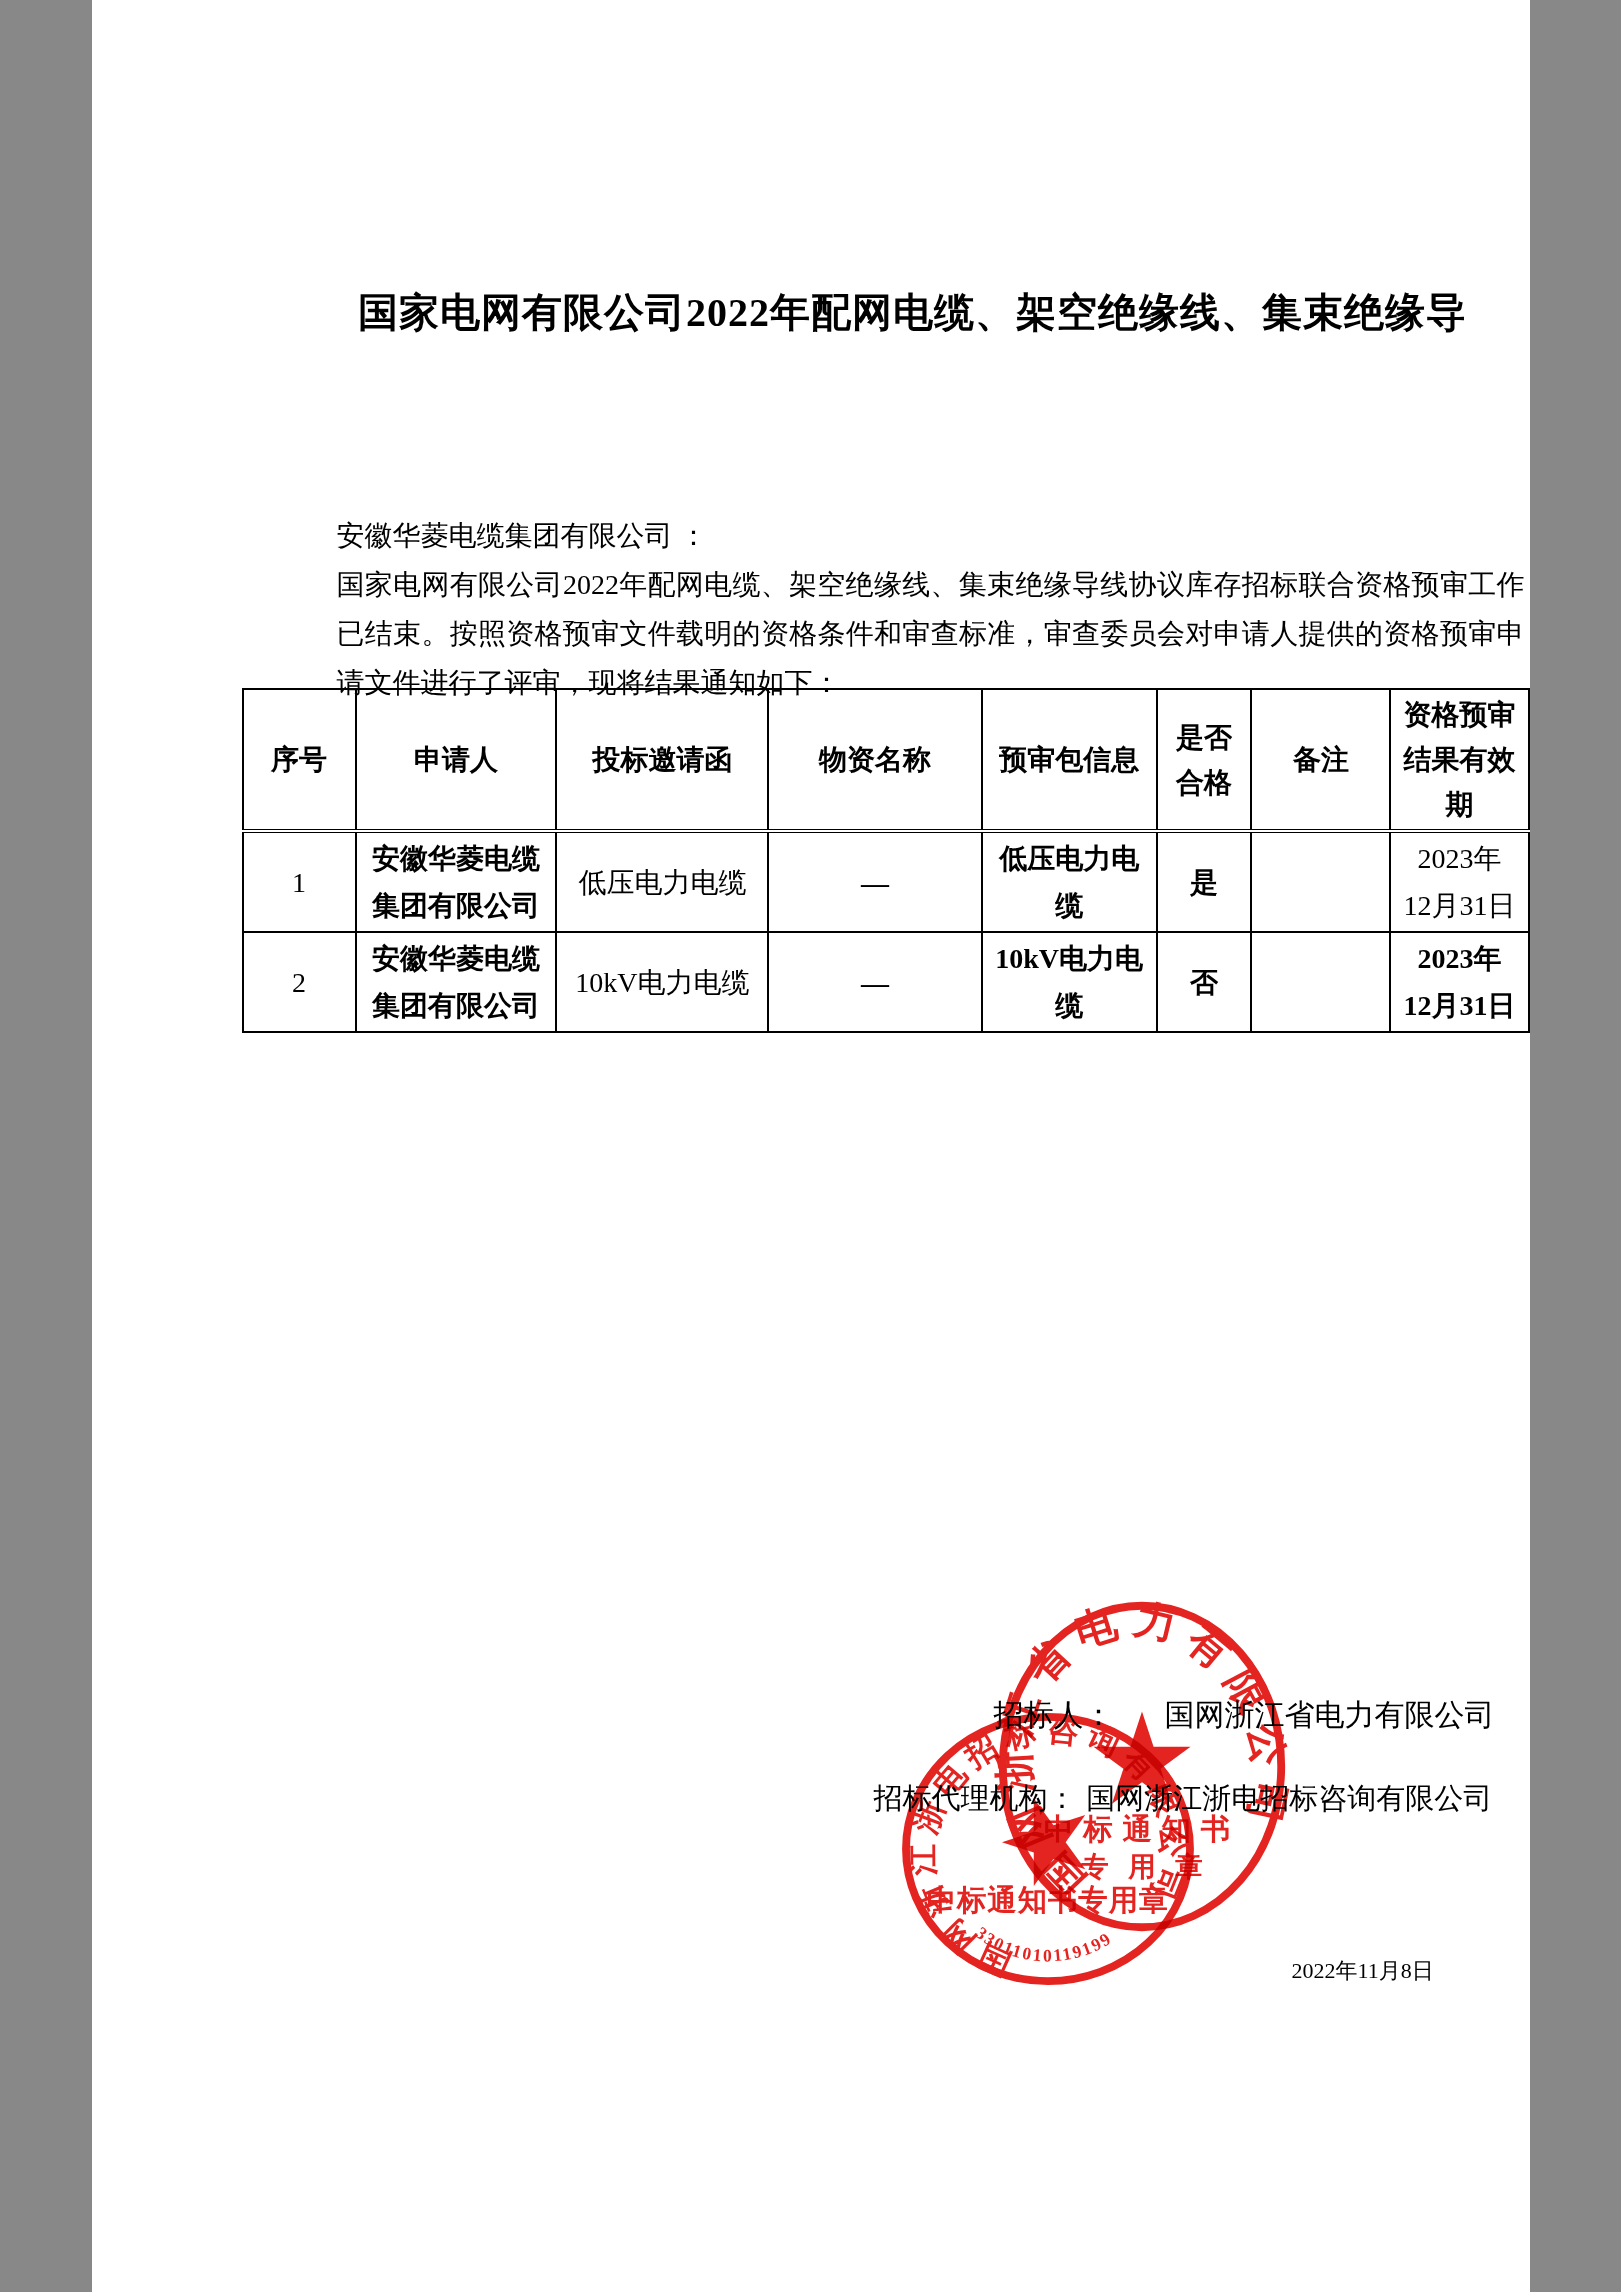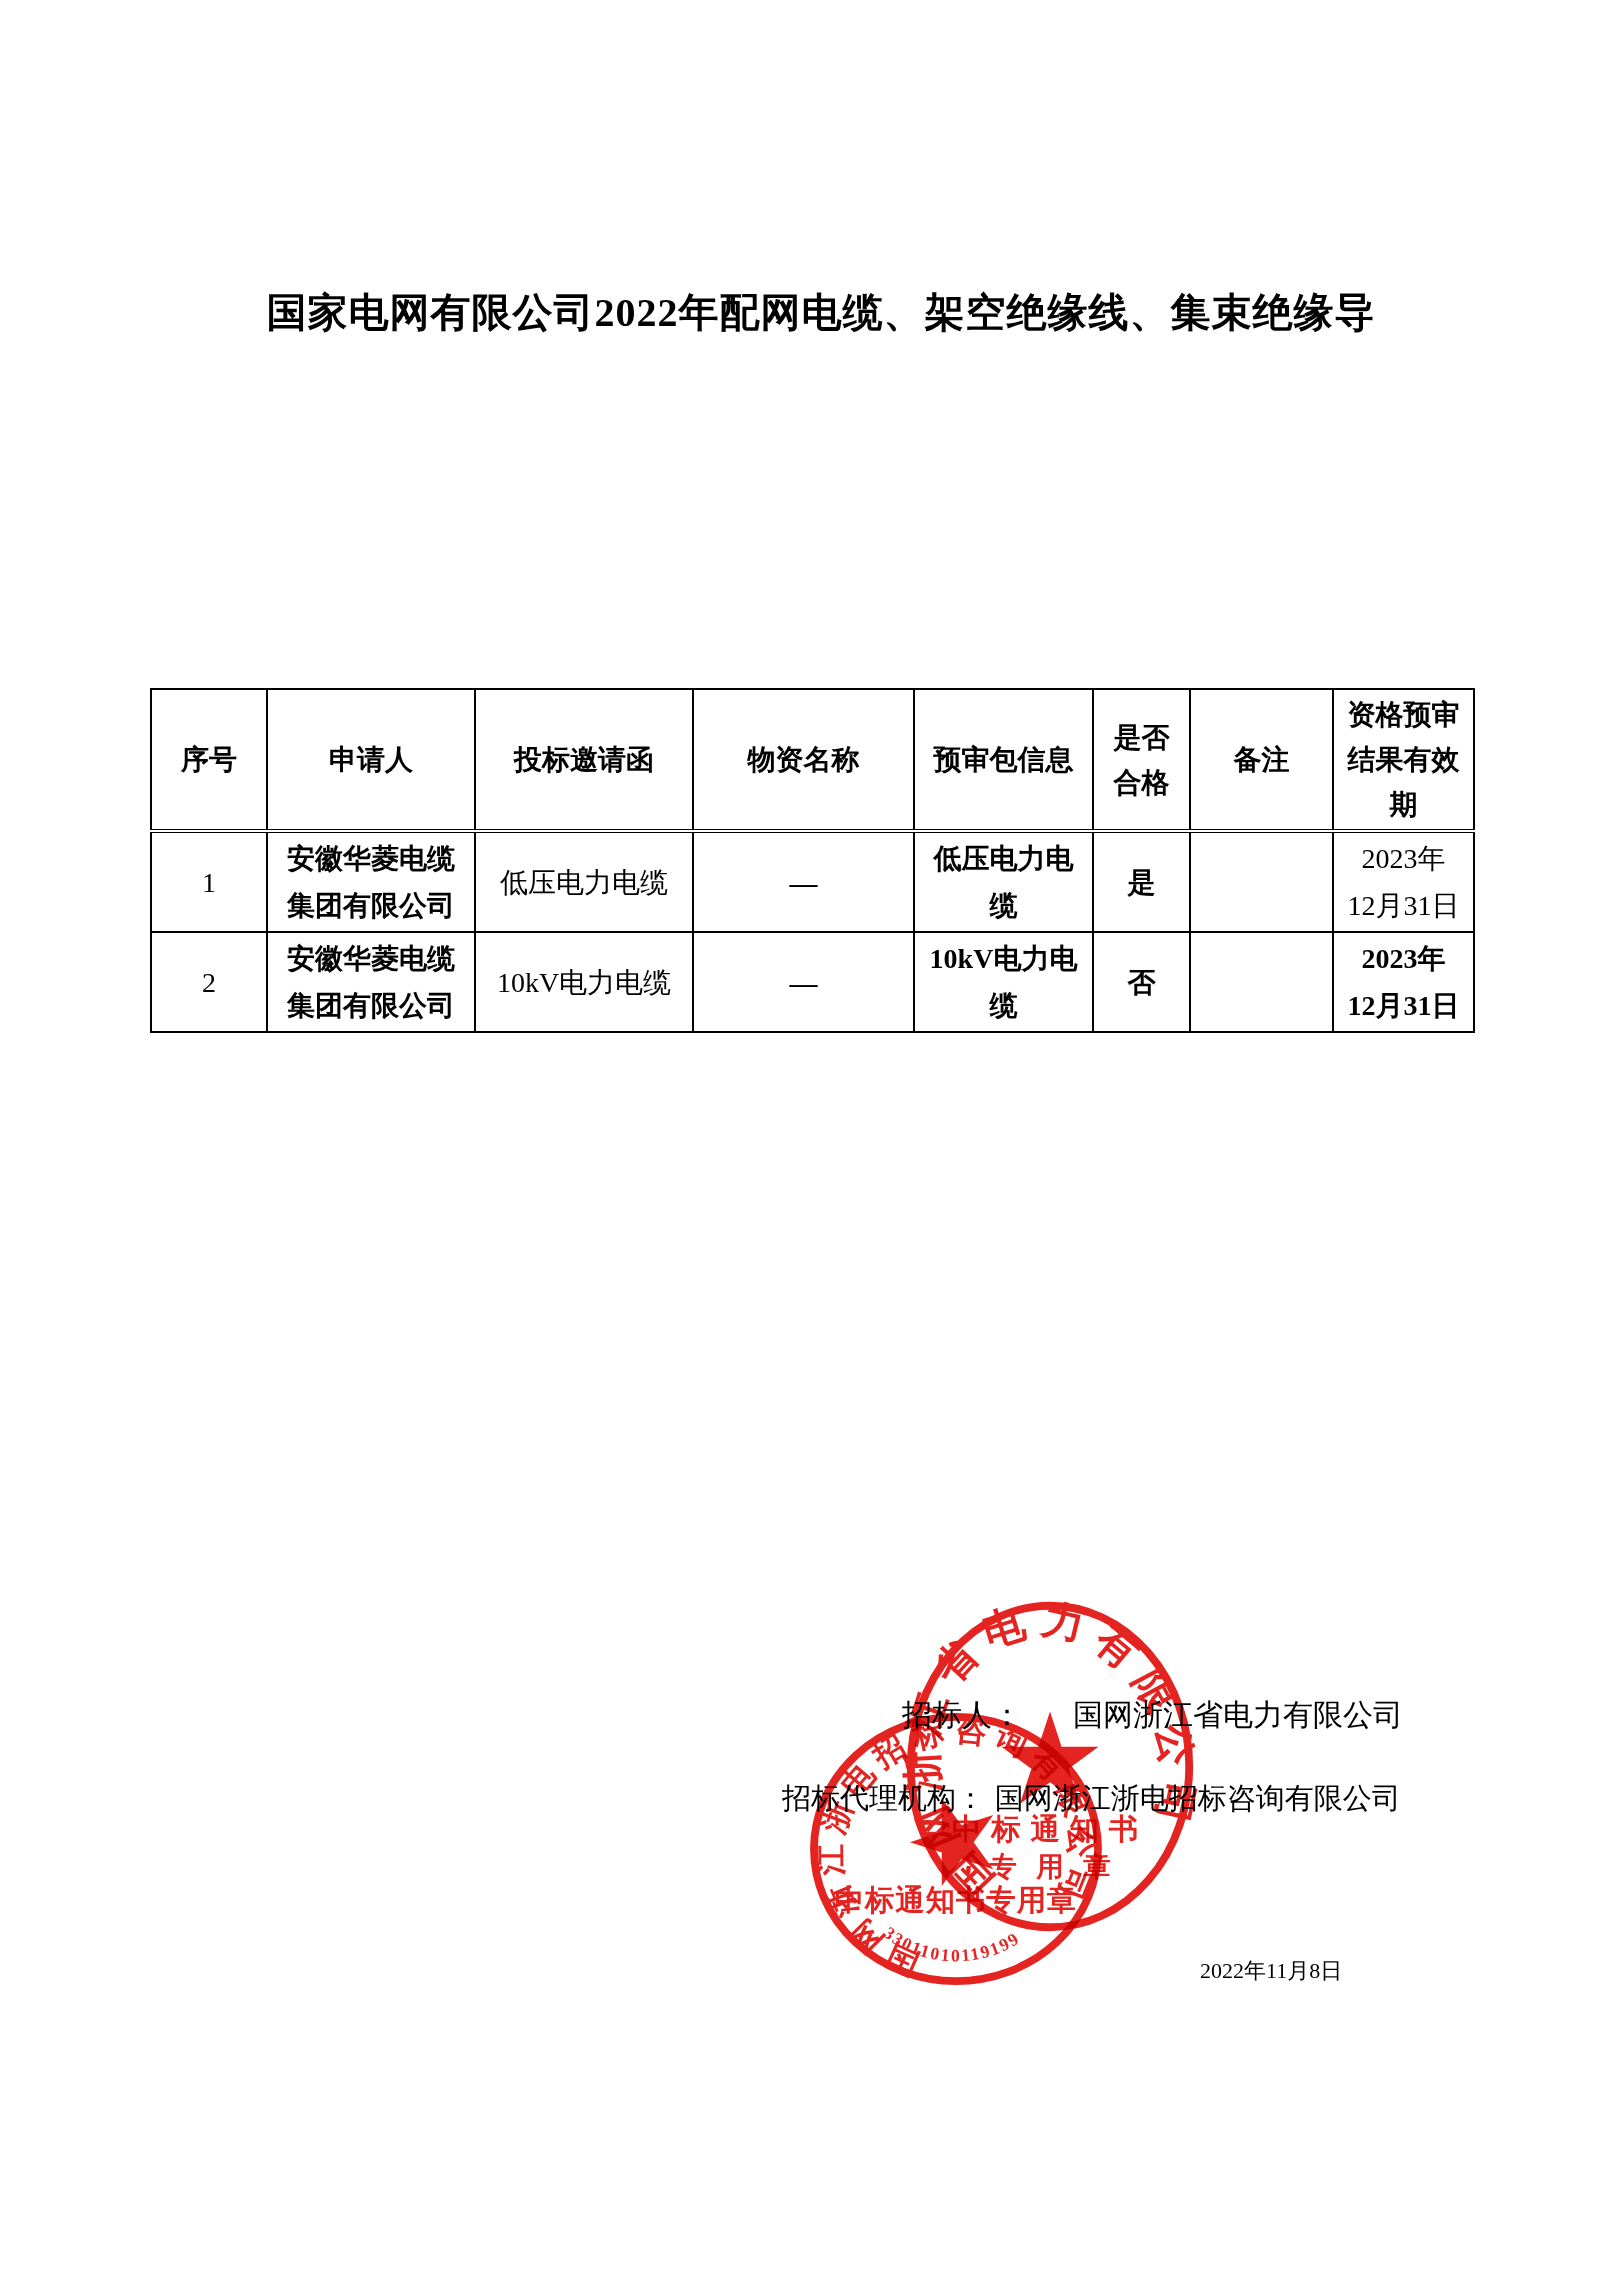--- a/index.html
+++ b/index.html
@@ -1,18 +1,18 @@
 <!DOCTYPE html>
 <html><head>
 <meta charset="utf-8">
 <style>
   html,body { margin:0; padding:0; background:#888; }
   .page {
     position:relative;
-    width:1621px; height:2293px;
+    width:1438px; height:2293px;
     margin:0 auto;
     background:#ffffff;
     font-family:"Liberation Serif","DejaVu Serif",serif;
     color:#000;
     overflow:hidden;
   }
   .abs { position:absolute; }
   .title-block { left:169px; top:287px; width:1304px; text-align:center;
     font-size:40px; font-weight:bold; line-height:52px; letter-spacing:1px; }
   .body-block { left:245px; top:511px; width:1188px;
@@ -45,20 +45,24 @@
 </style>
 </head>
 <body>
 
 <div class="page">
 
   <div class="abs title-block">
     <div>国家电网有限公司2022年配网电缆、架空绝缘线、集束绝缘导</div>
   </div>
 
+  <div class="abs body-block">
+    <div class="salutation">安徽华菱电缆集团有限公司 ：</div>
+    <div>国家电网有限公司2022年配网电缆、架空绝缘线、集束绝缘导线协议库存招标联合资格预审工作已结束。按照资格预审文件载明的资格条件和审查标准，审查委员会对申请人提供的资格预审申请文件进行了评审，现将结果通知如下：</div>
+  </div>
 
   <table class="abs results-table">
     <colgroup>
       <col style="width:116px">
         <col style="width:208px">
         <col style="width:218px">
         <col style="width:221px">
       <col style="width:179px">
         <col style="width:97px">
         <col style="width:143px">

